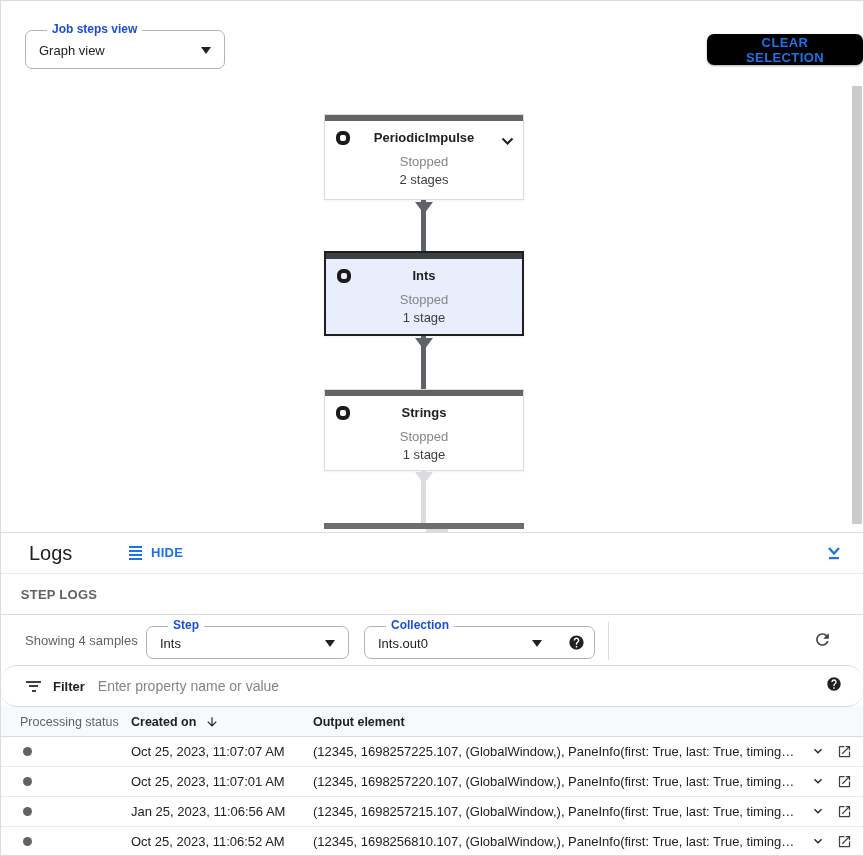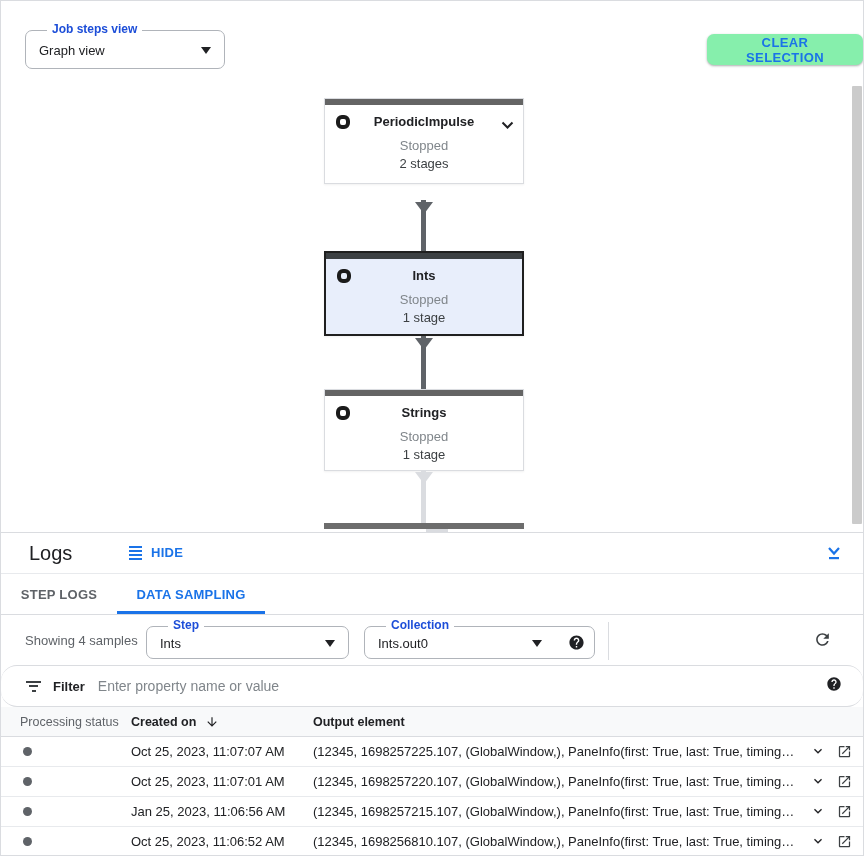--- a/index.html
+++ b/index.html
@@ -16,21 +16,21 @@
                      font-size:12px; font-weight:bold; color:#1d4ed8; white-space:nowrap; }
   .mselect .fvalue { position:absolute; left:13px; top:50%; transform:translateY(-50%);
                      font-size:13px; color:#202124; }
   .dd-arrow { position:absolute; top:50%; margin-top:-3px; width:0; height:0;
               border-left:5.5px solid transparent; border-right:5.5px solid transparent;
               border-top:7px solid #202124; }
 
   
   .job-steps { left:24px; top:29px; width:200px; height:39px; }
   .clear-btn { position:absolute; left:706px; top:33px; height:31px; padding:0 17px;
-               background:#86efac; border:none; border-radius:7px;
+               background:#000000; border:none; border-radius:7px;
                box-shadow:0 1px 2px rgba(60,64,67,.3), 0 1px 3px rgba(60,64,67,.15);
                color:#1a73e8; font-family:inherit; font-size:13px; font-weight:bold;
                letter-spacing:.4px; cursor:pointer; }
 
   
   .node { position:absolute; left:323px; width:200px; background:#fff;
           border:1px solid #dadce0; box-shadow:0 1px 2px rgba(0,0,0,.06); }
   .node .topbar { height:6px; background:#646464; }
   .node.selected { background:#e8eefb; border:2px solid #1f1f1f; }
   .node.selected .topbar { background:#3c4043; }
@@ -113,21 +113,21 @@
 
   <div class="mselect job-steps">
     <span class="flabel">Job steps view</span>
     <span class="fvalue">Graph view</span>
     <span class="dd-arrow" style="right:13px;"></span>
   </div>
   <button class="clear-btn">CLEAR SELECTION</button>
 
   <div>
 
-    <div class="node" style="top:97px; height:86px;">
+    <div class="node" style="top:113px; height:86px;">
       <div class="topbar"></div>
       <div class="trow1">
         <span class="ring-icon"></span>
         <span class="node-title">PeriodicImpulse</span>
         <span class="node-chev">
           <svg width="13" height="9" viewBox="0 0 13 9">
               <path d="M1.5 1.5 L6.5 6.5 L11.5 1.5" fill="none" stroke="#202124" stroke-width="2"></path>
             </svg>
         </span>
       </div>
@@ -185,21 +185,20 @@
       <span class="collapse-btn">
         <svg width="16" height="17" viewBox="0 0 16 17">
           <path d="M3 4 L8 9.5 L13 4" fill="none" stroke="#1a73e8" stroke-width="2.2"></path>
           <rect x="3" y="13" width="10" height="2.2" fill="#1a73e8"></rect>
         </svg>
       </span>
     </div>
 
     <div class="tabs">
       <div class="tab tab-step">STEP LOGS</div>
-      <div class="tab tab-data">DATA SAMPLING</div>
     </div>
 
     <div class="toolbar">
       <span class="showing">Showing 4 samples</span>
 
       <div class="mselect step-select">
         <span class="flabel">Step</span>
         <span class="fvalue">Ints</span>
         <span class="dd-arrow"></span>
       </div>

